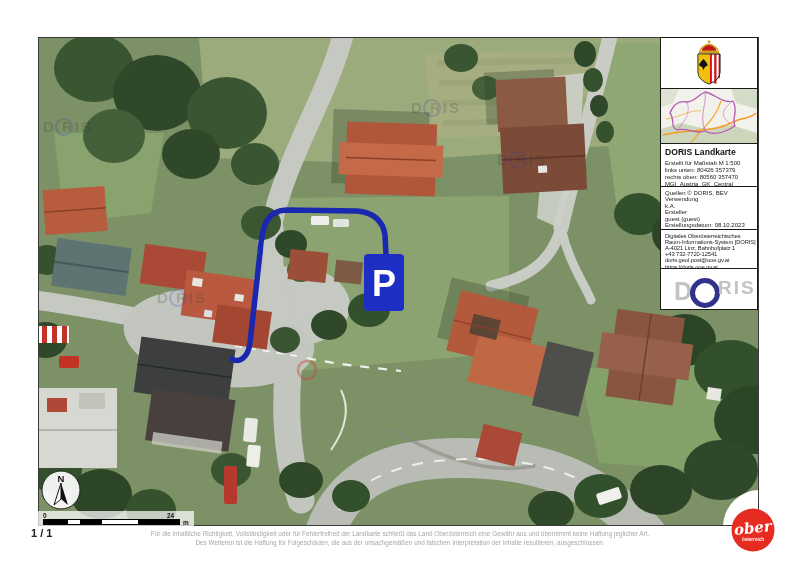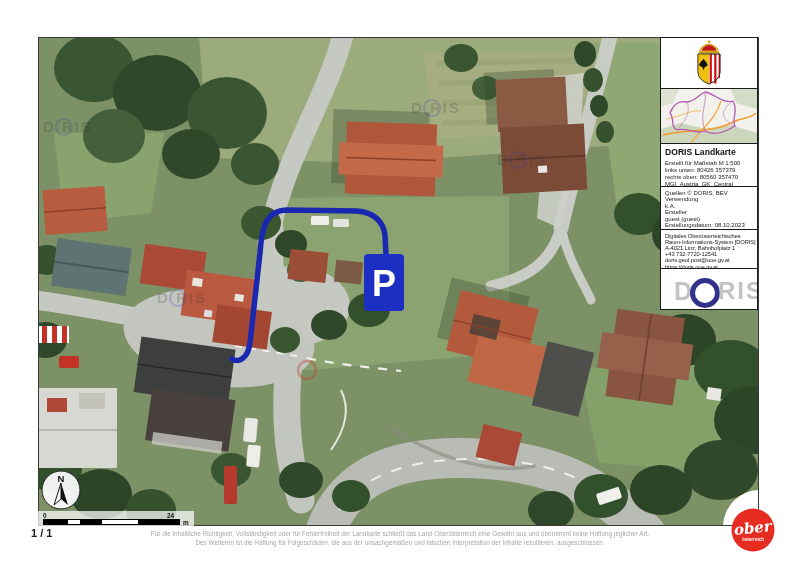--- a/index.html
+++ b/index.html
@@ -20,21 +20,21 @@
   .sb-title{height:44px;padding:3px 4px 2px 4px;}
   .sb-title .hd{font-size:8.6px;font-weight:bold;color:#111;margin-bottom:2.5px;}
   .sb-title .ln{font-size:6px;line-height:7.1px;color:#222;white-space:nowrap;}
   .sb-src{height:44px;padding:2.5px 4px;}
   .sb-src .ln{font-size:6px;line-height:6.6px;color:#222;white-space:nowrap;}
   .sb-contact{height:40px;padding:2.5px 4px;}
   .sb-contact .ln{font-size:5.8px;line-height:6.2px;color:#222;white-space:nowrap;letter-spacing:-0.1px;}
   .sb-logo{height:42px;position:relative;}
   .sb-logo .d{position:absolute;left:13px;top:8px;font-size:25px;font-weight:bold;color:#c3c3c3;}
   .sb-logo .ring{position:absolute;left:29px;top:9px;width:20px;height:20px;border:5px solid #32328c;border-radius:50%;box-sizing:content-box;}
-  .sb-logo .ris{position:absolute;left:57px;top:8px;font-size:24px;font-weight:bold;color:#c3c3c3;letter-spacing:2px;}
+  .sb-logo .ris{position:absolute;left:57px;top:8px;font-size:19px;font-weight:bold;color:#c3c3c3;letter-spacing:2px;}
 
   
   .compass{position:absolute;left:40px;top:467px;width:44px;height:46px;}
   .scalebar{position:absolute;left:36px;top:511px;width:158px;height:16px;background:rgba(255,255,255,.72);}
   .scalebar .lbl{position:absolute;font-size:6.4px;font-weight:bold;color:#111;top:0.5px;}
   .scalebar .l0{left:7px;} .scalebar .l24{left:131px;} .scalebar .lm{top:7.5px;left:147px;font-weight:bold;}
   .scalebar .bar{position:absolute;left:7px;top:8px;width:137px;height:6px;border:1px solid #000;box-sizing:border-box;display:flex;background:#fff;}
   .scalebar .seg{height:100%;}
   .pagenum{position:absolute;left:31px;top:527px;font-size:11px;font-weight:bold;color:#222;}
   .disclaimer{position:absolute;left:0;top:529px;width:800px;text-align:center;font-size:6.4px;line-height:9px;color:#a8a8a8;}

